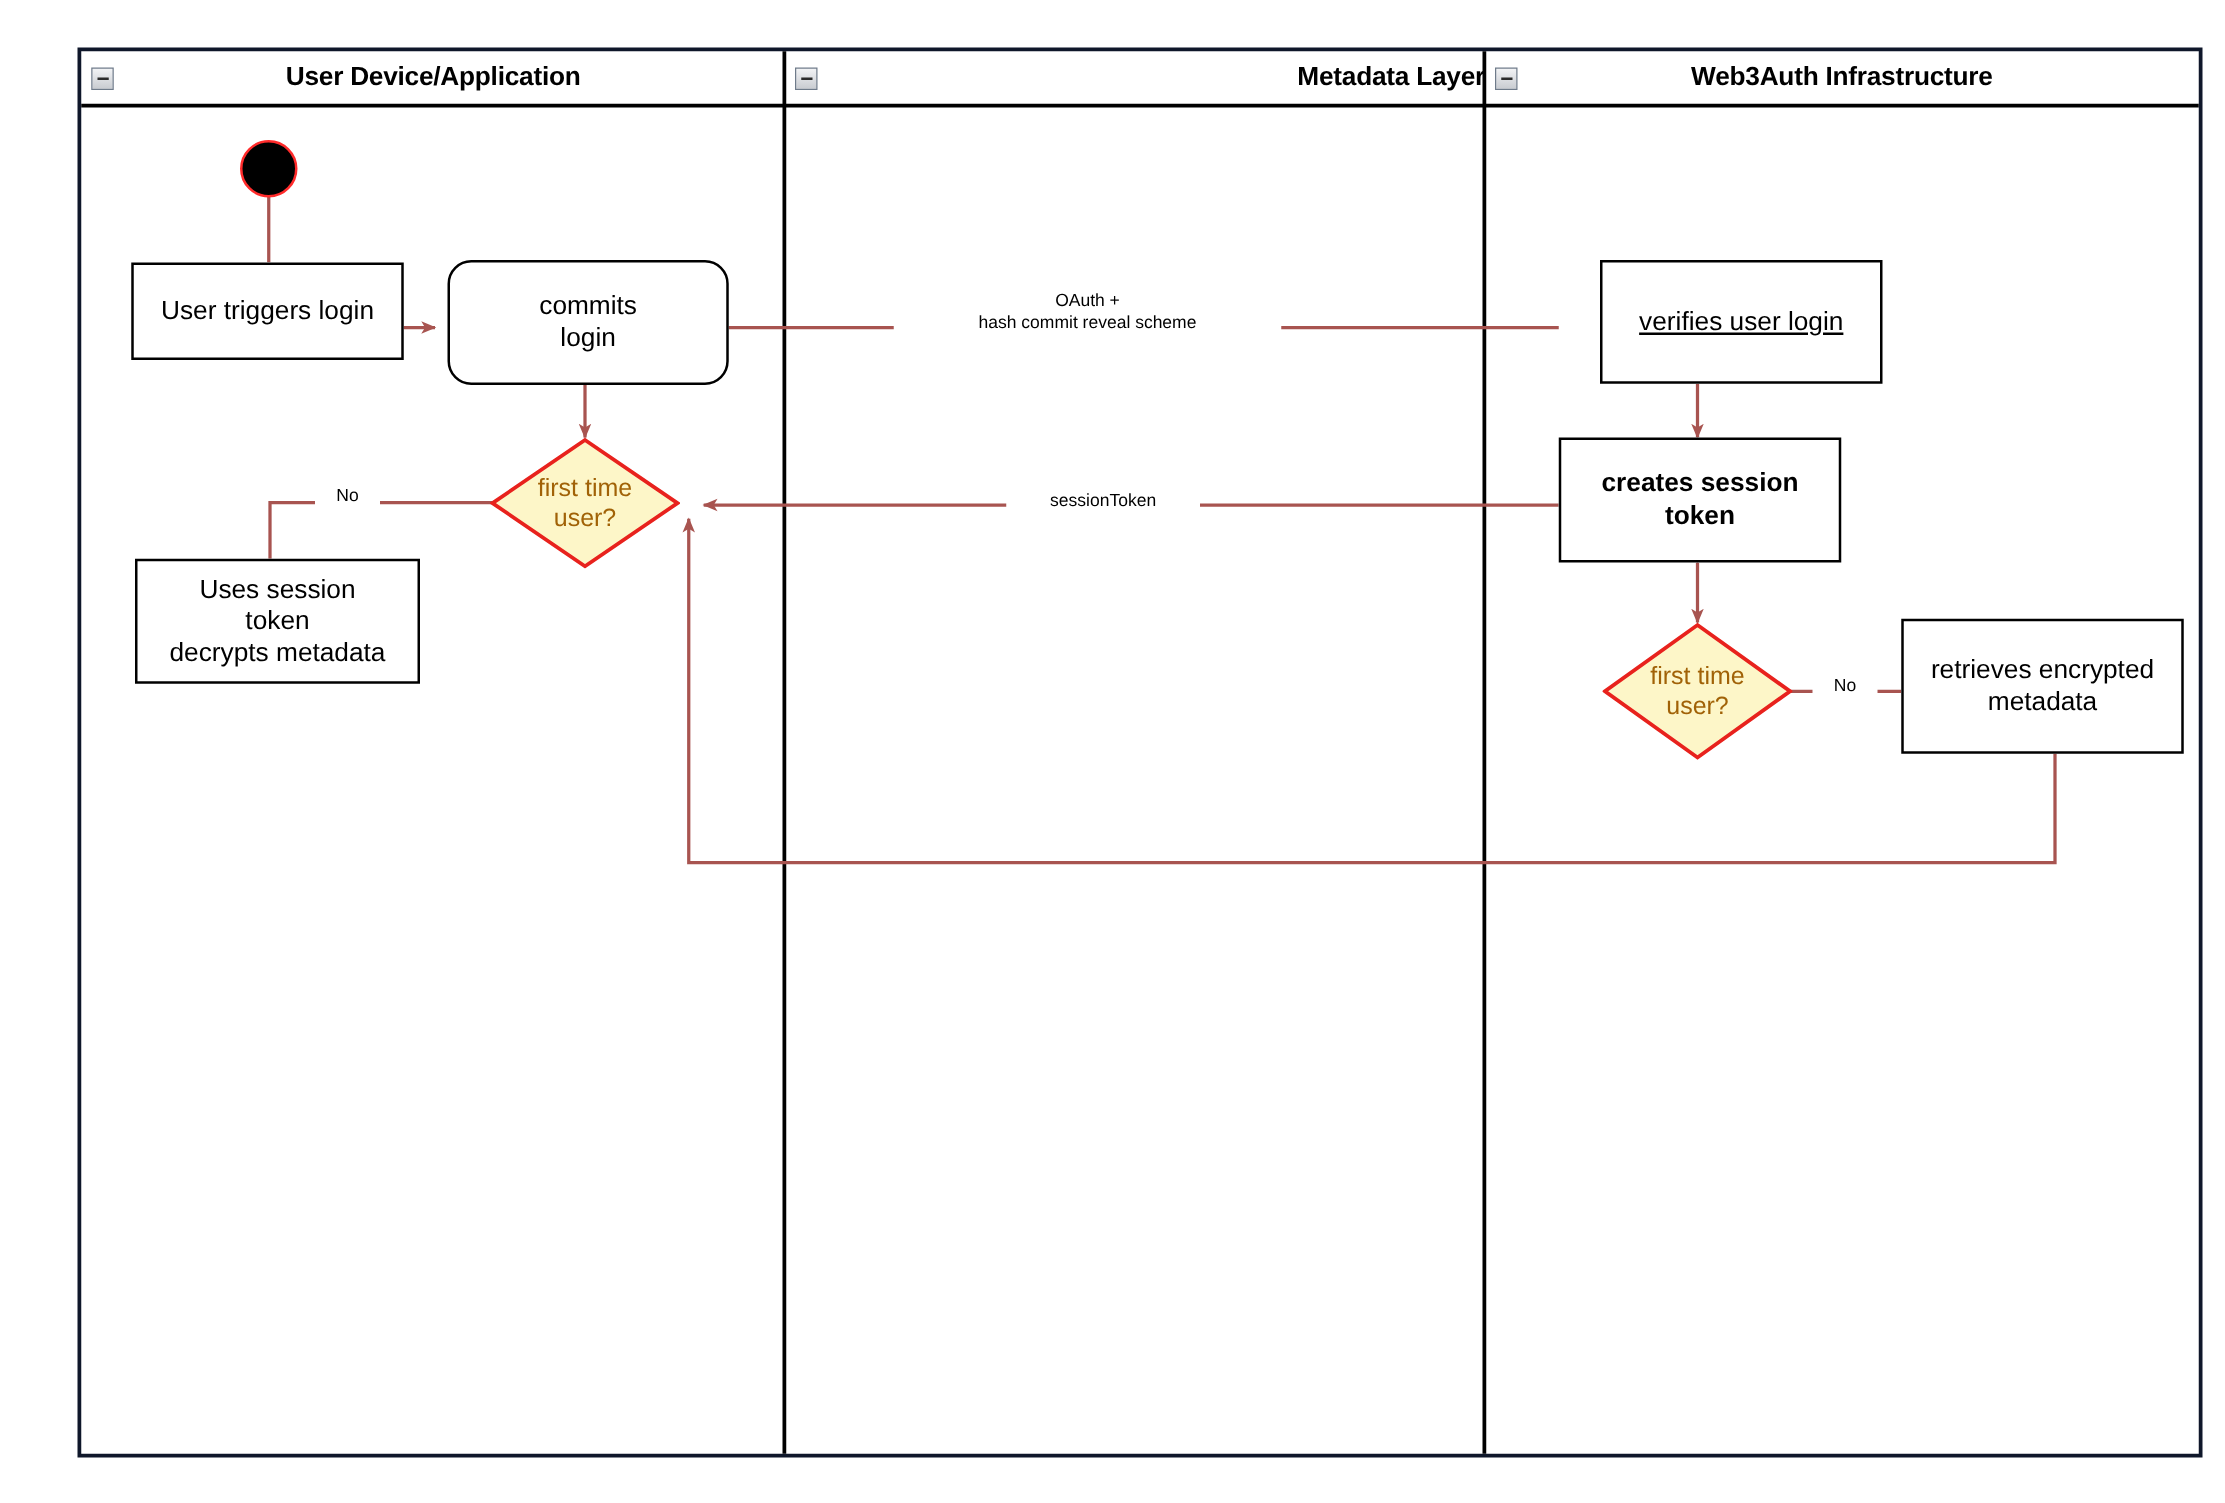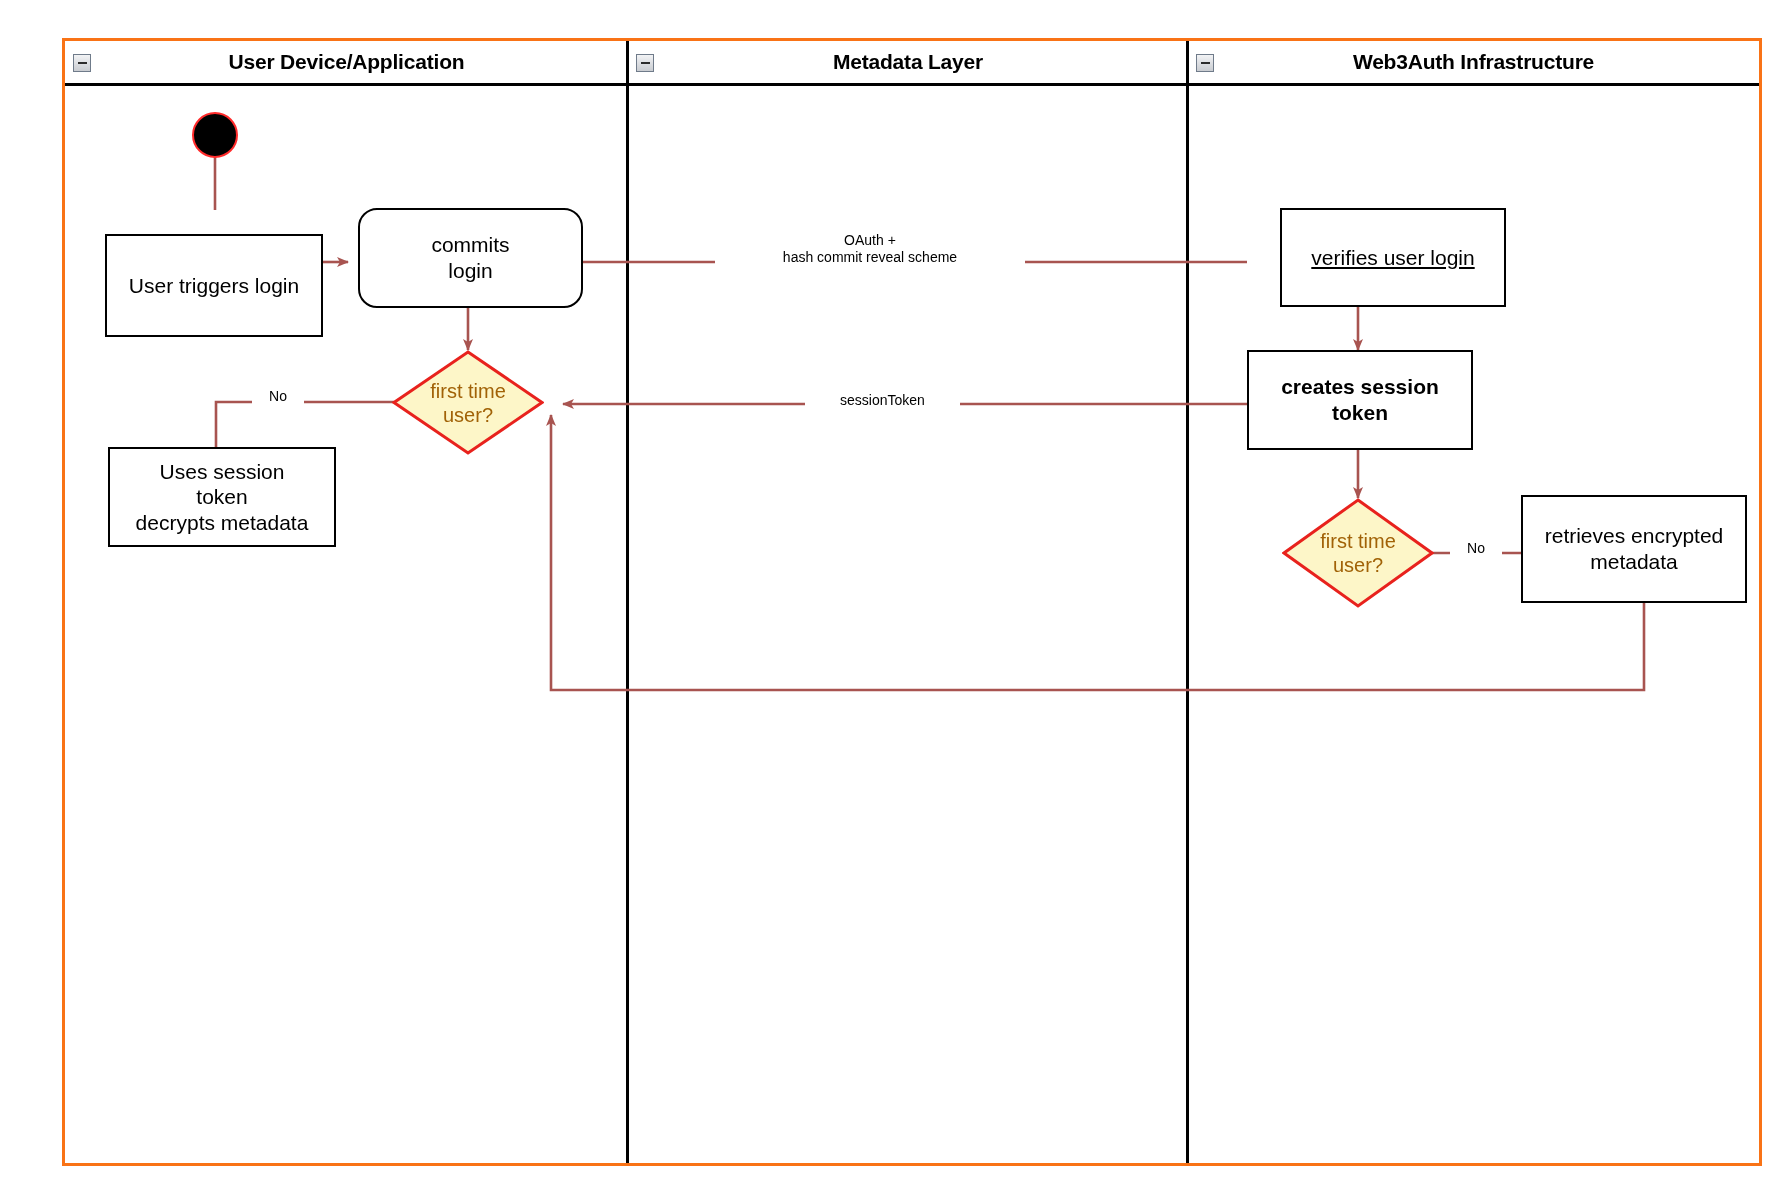--- a/index.html
+++ b/index.html
@@ -15,21 +15,21 @@
     background: #ffffff;
     overflow: hidden;
   }
   
   .pool {
     position: absolute;
     left: 62px;
     top: 38px;
     width: 1700px;
     height: 1128px;
-    border: 3px solid #f97316;
+    border: 3px solid #0f172a;
     box-sizing: border-box;
     background: #ffffff;
   }
   .lane-divider {
     position: absolute;
     top: 0;
     width: 3px;
     height: 100%;
     background: #000000;
   }
@@ -134,21 +134,21 @@
 
 <div id="canvas">
 
   <div class="pool">
 
     <div class="lane-header" style="left:0px; width:563px;">
       <span class="collapse-icon"></span>
       <span class="lane-title">User Device/Application</span>
     </div>
 
-    <div class="lane-header" style="left:563px; width:560px;">
+    <div class="lane-header" style="left:563px; width:560px;justify-content:flex-end;">
       <span class="collapse-icon"></span>
       <span class="lane-title">Metadata Layer</span>
     </div>
 
     <div class="lane-header" style="left:1123px; width:571px;">
       <span class="collapse-icon"></span>
       <span class="lane-title">Web3Auth Infrastructure</span>
     </div>
 
     <div class="lane-divider" style="left:561px;"></div>
@@ -184,21 +184,21 @@
       <path d="M1358,450 L1358,498" marker-start="url(#arwsm)" marker-end="url(#arwsm)"></path>
 
       <path d="M1424,553 L1521,553"></path>
 
       <path d="M1644,602 L1644,690 L551,690 L551,415" marker-end="url(#arwsm)"></path>
     </g>
   </svg>
 
   <div class="start-node" style="left:192px; top:112px; width:46px; height:46px;"></div>
 
-  <div class="node" style="left:105px; top:210px; width:218px; height:103px;margin-top:24px;">
+  <div class="node" style="left:105px; top:210px; width:218px; height:78px;">
     <span>User triggers login</span>
   </div>
 
   <div class="node" style="left:358px; top:208px; width:225px; height:100px;border-radius:19px;">
     <span>commits
 login</span>
   </div>
 
   <div class="decision" style="left:392px; top:350px; width:152px; height:105px;">
     <svg width="152" height="105" viewBox="0 0 152 105" xmlns="http://www.w3.org/2000/svg">

